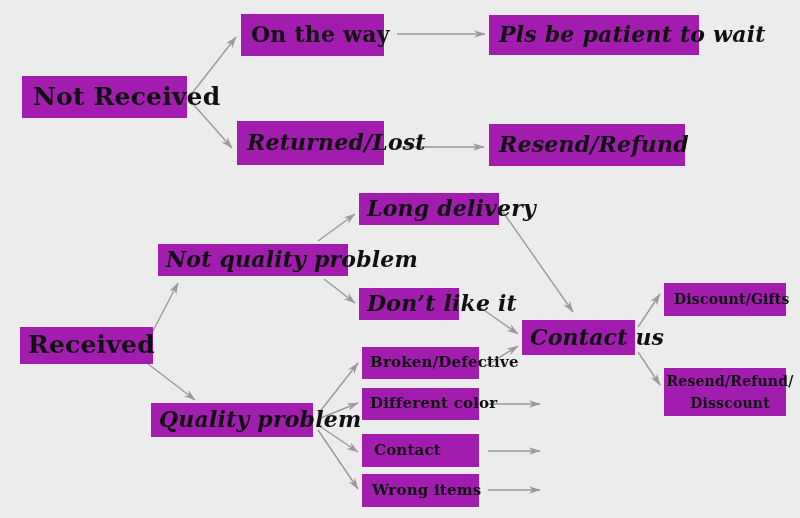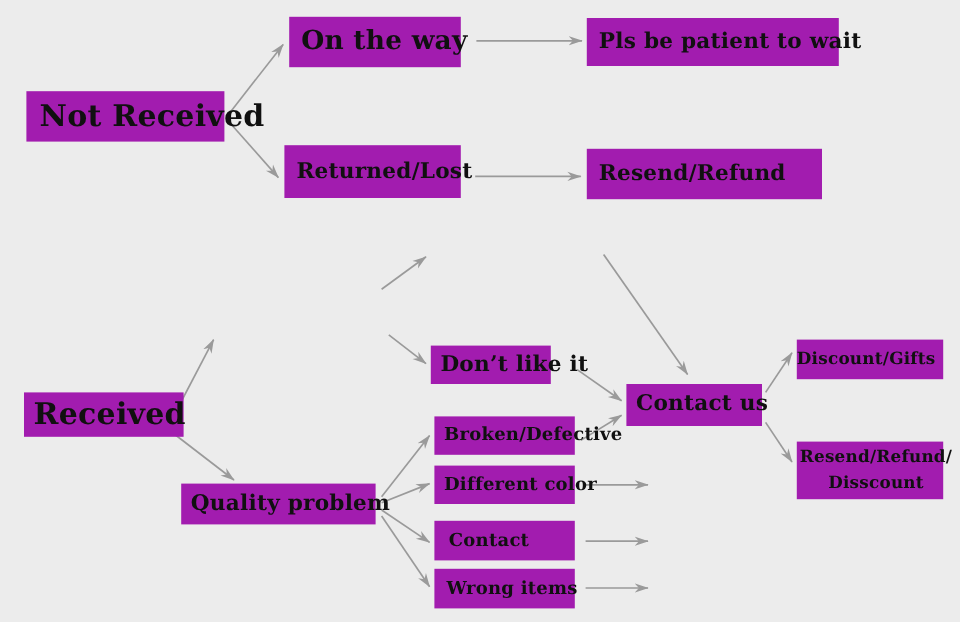--- a/index.html
+++ b/index.html
@@ -36,21 +36,21 @@
     align-items: center;
     justify-content: center;
     white-space: normal;
   }
   .node.two-line .ln { display: block; }
   .node.two-line .ln + .ln { margin-top: 6px; }
 
   
   .t-root   { font-size: 25px; }
   .t-major  { font-size: 22px; }
-  .t-mid    { font-size: 18px; }
+  .t-mid    { font-size: 22px; font-style: italic; }
   .t-small  { font-size: 15px; }
   .t-tiny   { font-size: 14px; }
 
   svg.edges {
     position: absolute;
     left: 0; top: 0;
     width: 800px;
     height: 518px;
     pointer-events: none;
   }
@@ -130,21 +130,27 @@
   </div>
 
   <div class="node t-mid" style="left:489px; top:124px; width:196px; height:42px; padding-left:10px;">
     <span>Resend/Refund</span>
   </div>
 
   <div class="node t-root" style="left:20px; top:327px; width:133px; height:37px; padding-left:8px;">
     <span>Received</span>
   </div>
 
+  <div class="node t-mid" style="left:158px; top:244px; width:190px; height:32px; padding-left:8px;">
+    <span>Not quality problem</span>
+  </div>
 
+  <div class="node t-mid" style="left:359px; top:193px; width:140px; height:32px; padding-left:8px;">
+    <span>Long delivery</span>
+  </div>
 
   <div class="node t-mid" style="left:359px; top:288px; width:100px; height:32px; padding-left:8px;align-items:center;">
     <span>Don’t like it</span>
   </div>
 
   <div class="node t-mid" style="left:151px; top:403px; width:162px; height:34px; padding-left:8px;">
     <span>Quality problem</span>
   </div>
 
   <div class="node t-small" style="left:362px; top:347px; width:117px; height:32px; padding-left:8px;">
@@ -160,21 +166,21 @@
   </div>
 
   <div class="node t-small" style="left:362px; top:474px; width:117px; height:33px; padding-left:10px;">
     <span>Wrong items</span>
   </div>
 
   <div class="node t-mid" style="left:522px; top:320px; width:113px; height:35px; padding-left:8px;">
     <span>Contact us</span>
   </div>
 
-  <div class="node t-tiny" style="left:664px; top:283px; width:122px; height:33px; ">
+  <div class="node t-tiny" style="left:664px; top:283px; width:122px; height:33px; padding-left:10px;">
     <span>Discount/Gifts</span>
   </div>
 
   <div class="node t-tiny two-line" style="left:664px; top:368px; width:122px; height:48px; padding-left:10px;">
     <span class="ln">Resend/Refund/</span>
     <span class="ln">Disscount</span>
   </div>
 
 </div>
 

